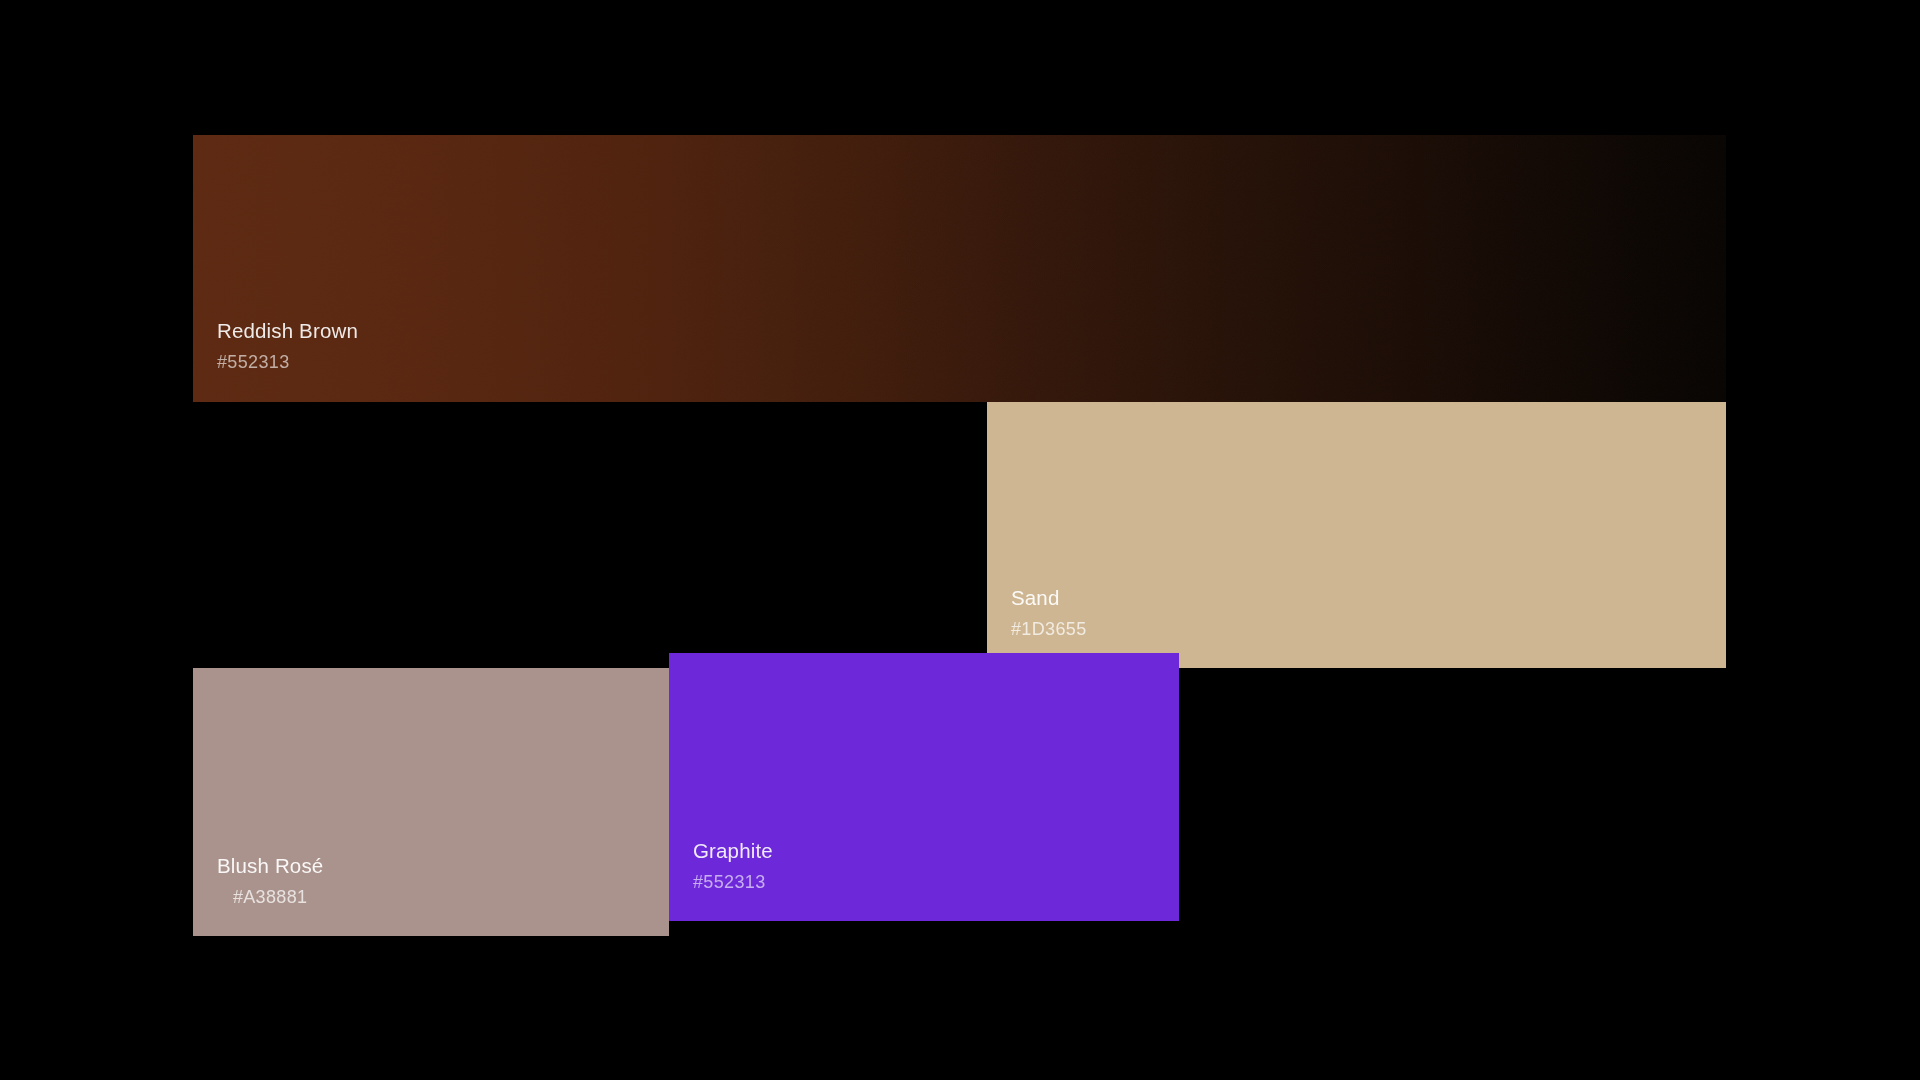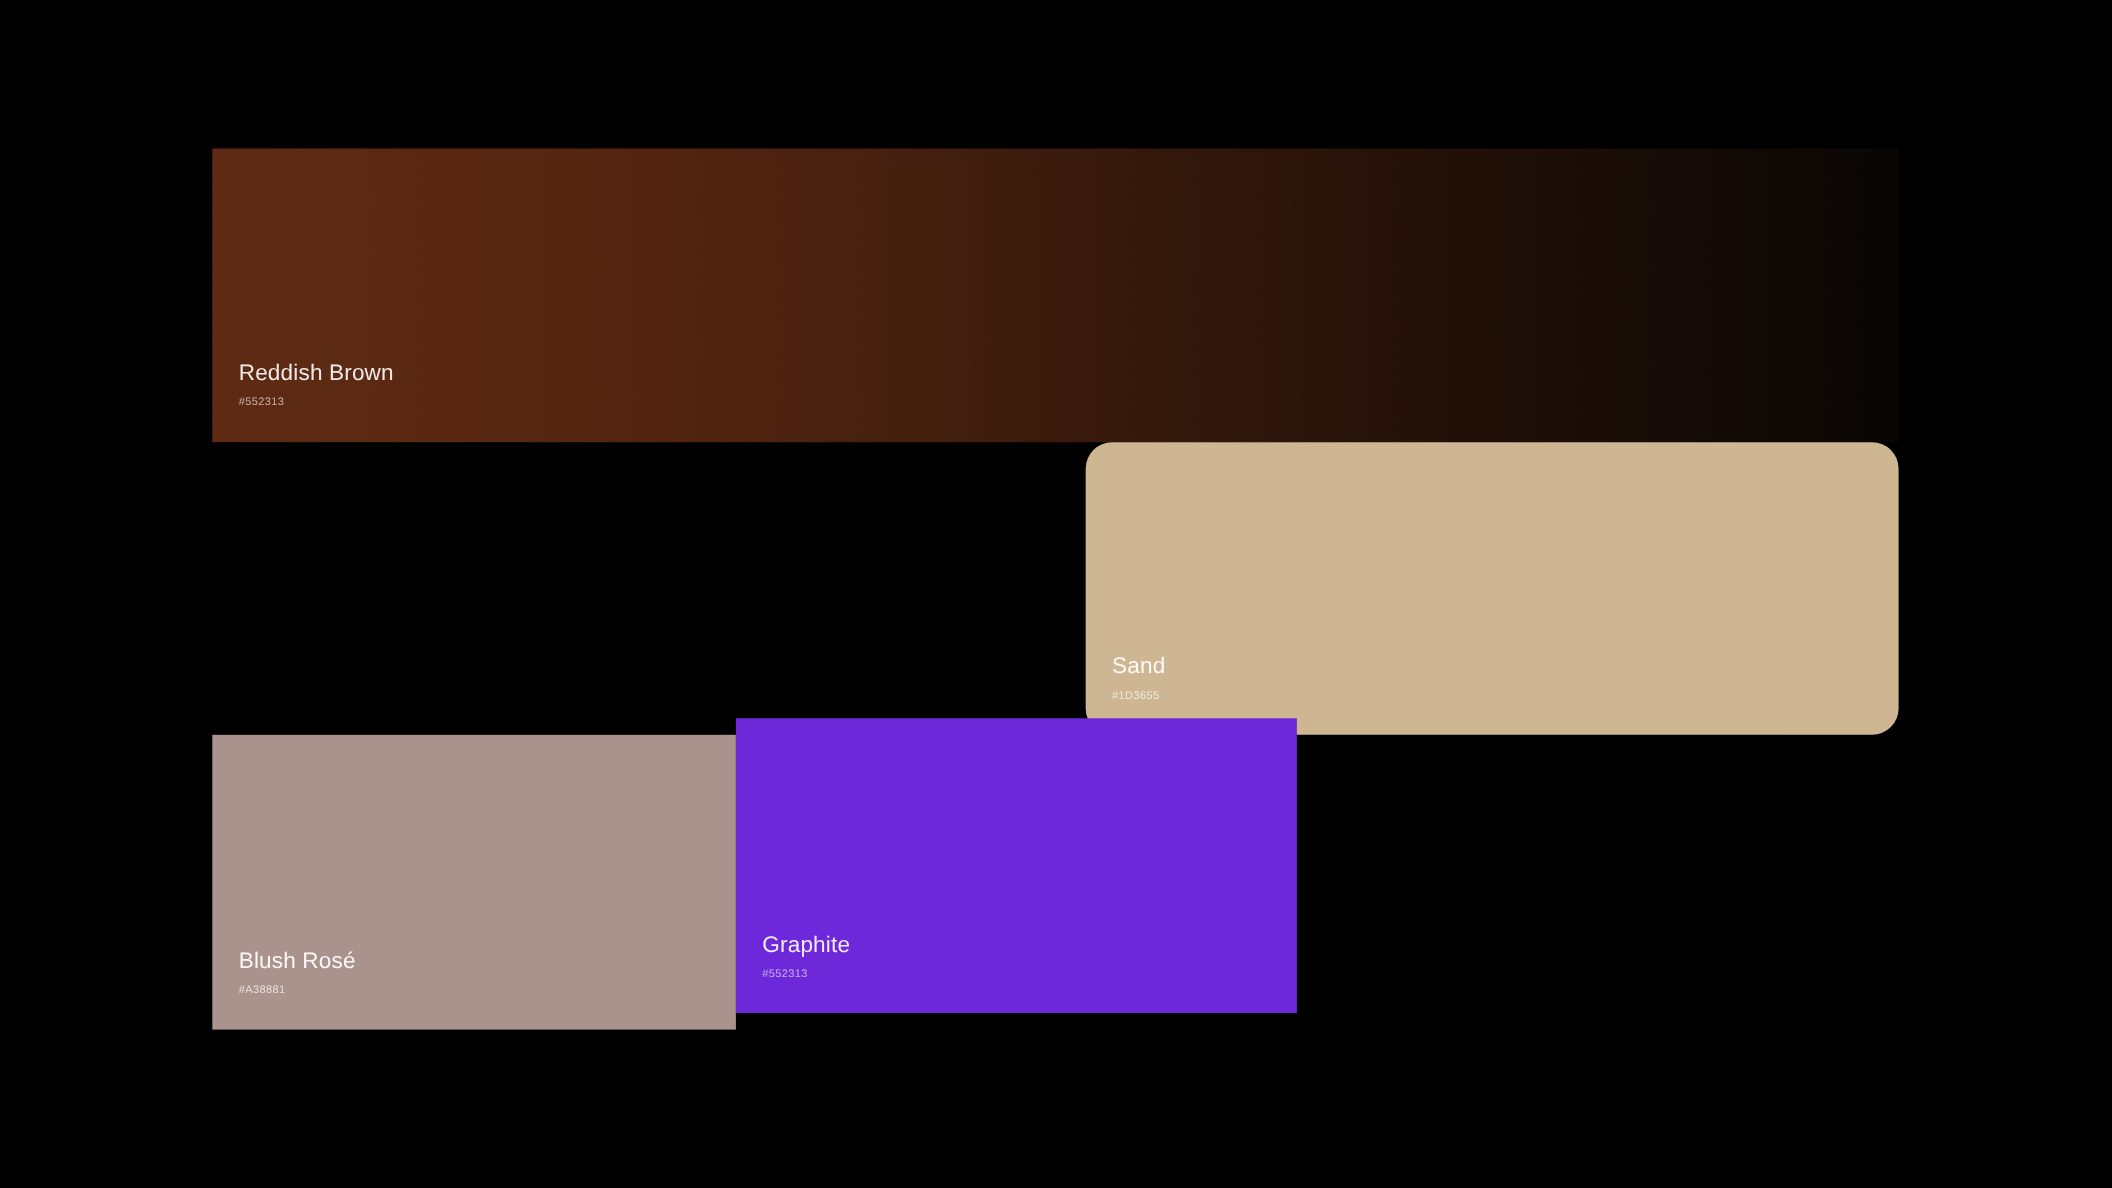--- a/index.html
+++ b/index.html
@@ -47,21 +47,21 @@
     font-size: 20.5px;
     font-weight: 400;
     letter-spacing: 0.15px;
     color: rgba(255, 255, 255, 0.90);
     margin-bottom: 12px;
     white-space: nowrap;
   }
 
   .swatch-hex {
     display: block;
-    font-size: 10px;
+    font-size: 18px;
     font-weight: 400;
     letter-spacing: 0.35px;
     color: rgba(255, 255, 255, 0.62);
     white-space: nowrap;
   }
 
   
   #swatch-reddish-brown {
     left: 0;
     top: 0;
@@ -88,30 +88,30 @@
     height: 266px;
     background: #8A7350;
   }
 
   #swatch-sand {
     left: 794px;
     top: 267px;
     width: 739px;
     height: 266px;
     background: #CEB693;
-    border-radius: 24px;
   }
 
   
   #swatch-blush-rose {
     left: 0;
     top: 533px;
     width: 476px;
     height: 268px;
     background: #AA938C;
+    text-align: center;
   }
 
   #swatch-graphite {
     left: 476px;
     top: 518px;
     width: 510px;
     height: 268px;
     background: #6d28d9;
   }
 

